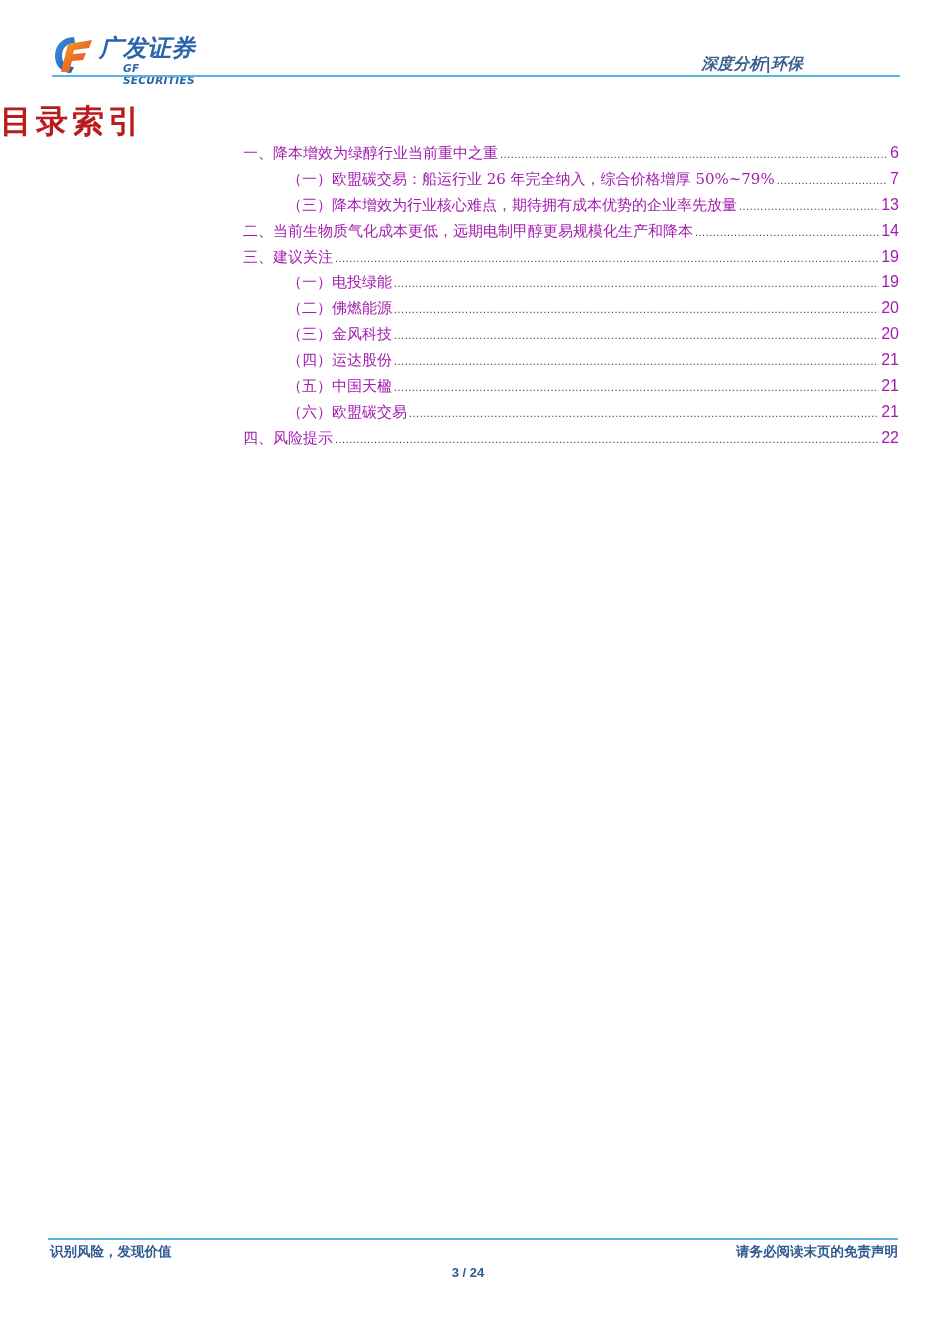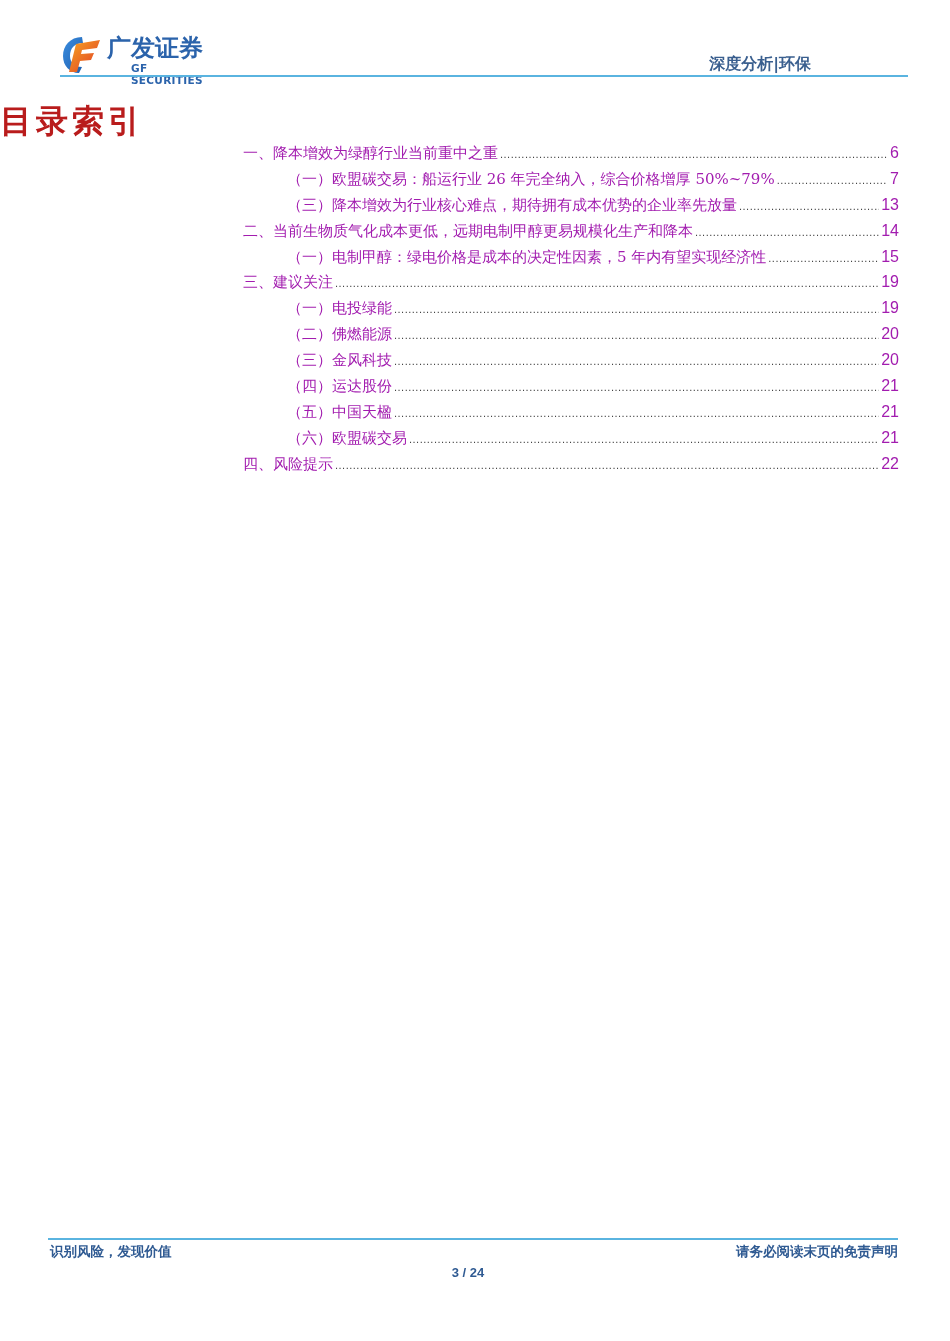--- a/index.html
+++ b/index.html
@@ -1,19 +1,19 @@
 <!DOCTYPE html>
 <html><head>
   <meta charset="utf-8">
   <style>
     html, body { margin: 0; padding: 0; background: #ffffff; }
     body { width: 950px; height: 1341px; position: relative; overflow: hidden;
            font-family: "DejaVu Sans", "Liberation Sans", sans-serif; color: #1a1a1a; }
 
-    .header { position: absolute; left: 12px; top: 0; width: 854px; height: 90px; }
+    .header { position: absolute; left: 4px; top: 0; width: 854px; height: 90px; font-style: italic; }
     .logo { position: absolute; left: 48px; top: 34px; width: 150px; height: 44px; }
     .logo-mark { position: absolute; left: 0; top: 0; width: 44px; height: 42px; }
     .logo-cn { position: absolute; left: 47px; top: 0px; font-size: 24px; font-weight: bold;
                color: #2b63ab; letter-spacing: 0px; line-height: 28px; }
     .logo-en { position: absolute; left: 47px; top: 28px; font-size: 10.5px; font-weight: bold;
                color: #2b63ab; letter-spacing: 0.3px; font-family: "DejaVu Sans", sans-serif; line-height: 12px; margin-left: 24px; }
     .header-rule { position: absolute; left: 48px; top: 75px; width: 848px; height: 2px; background: #5ab4e0; }
     .header-tag { position: absolute; right: 55px; top: 54px; font-size: 16px; color: #3a5f8f; font-weight: bold; }
 
     .toc-title { position: absolute; left: 0; top: 100px; width: 1190px; text-align: left;
@@ -77,25 +77,20 @@
   <div class="toc-row l2">
     <span class="toc-label">（三）降本增效为行业核心难点，期待拥有成本优势的企业率先放量</span>
     <span class="toc-dots"></span>
     <span class="toc-page">13</span>
   </div>
   <div class="toc-row l1">
     <span class="toc-label">二、当前生物质气化成本更低，远期电制甲醇更易规模化生产和降本</span>
     <span class="toc-dots"></span>
     <span class="toc-page">14</span>
   </div>
-  <div class="toc-row l2">
-    <span class="toc-label">（一）电制甲醇：绿电价格是成本的决定性因素，5 年内有望实现经济性</span>
-    <span class="toc-dots"></span>
-    <span class="toc-page">15</span>
-  </div>
   <div class="toc-row l1">
     <span class="toc-label">三、建议关注</span>
     <span class="toc-dots"></span>
     <span class="toc-page">19</span>
   </div>
   <div class="toc-row l2">
     <span class="toc-label">（一）电投绿能</span>
     <span class="toc-dots"></span>
     <span class="toc-page">19</span>
   </div>

